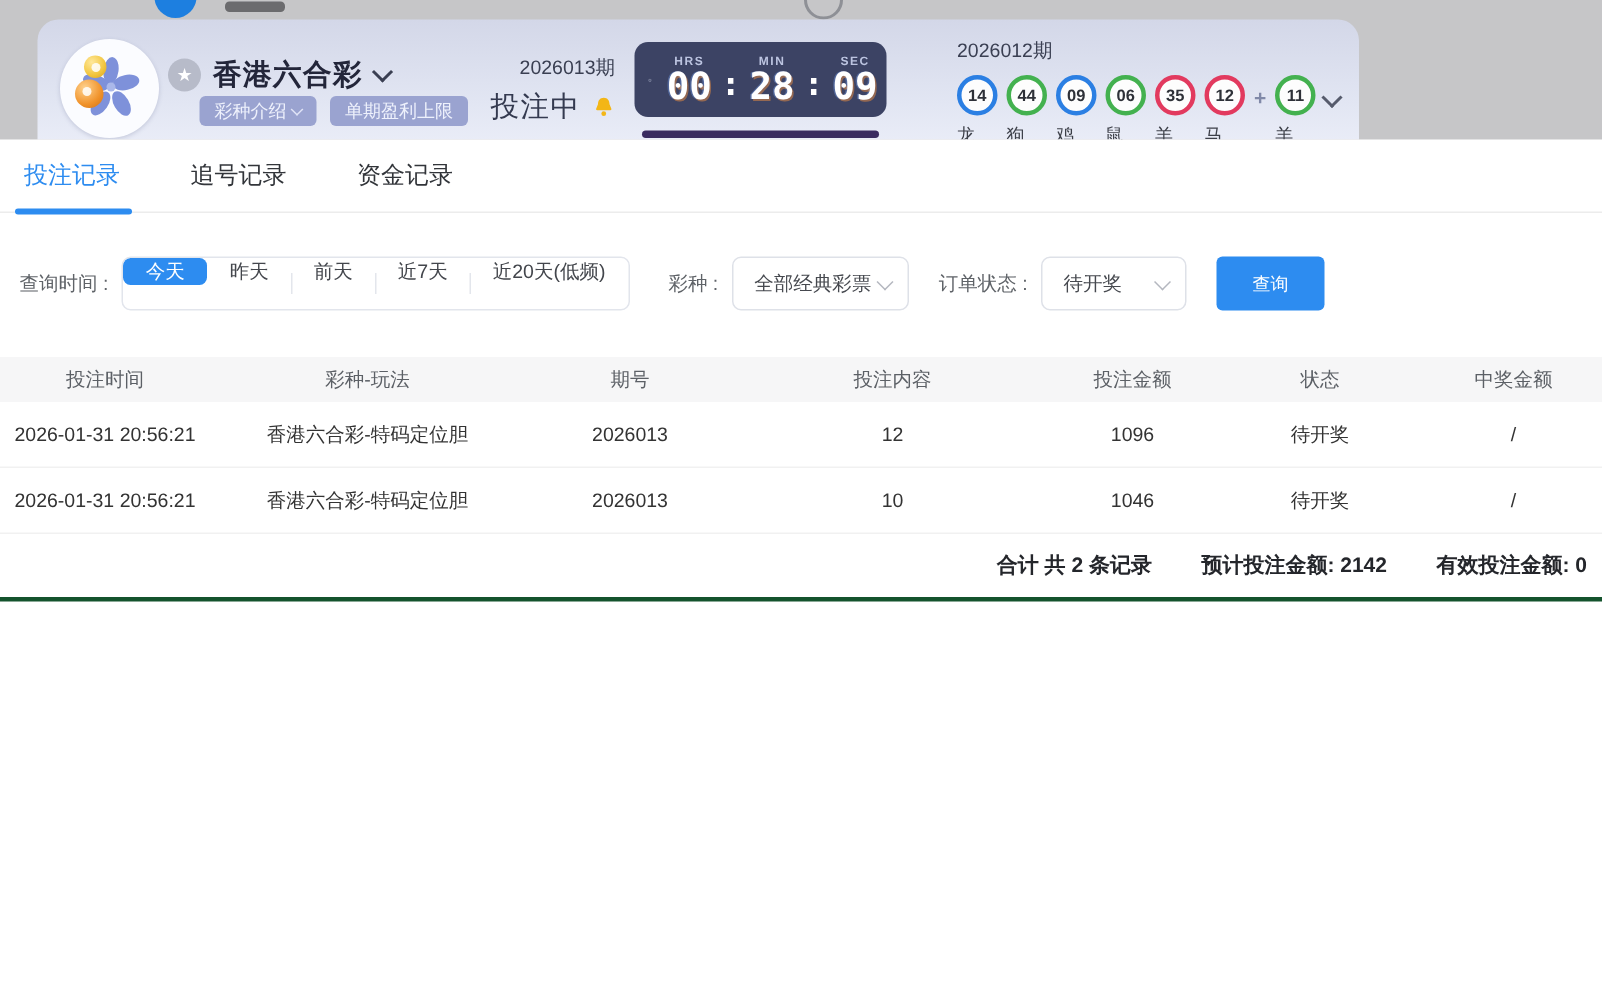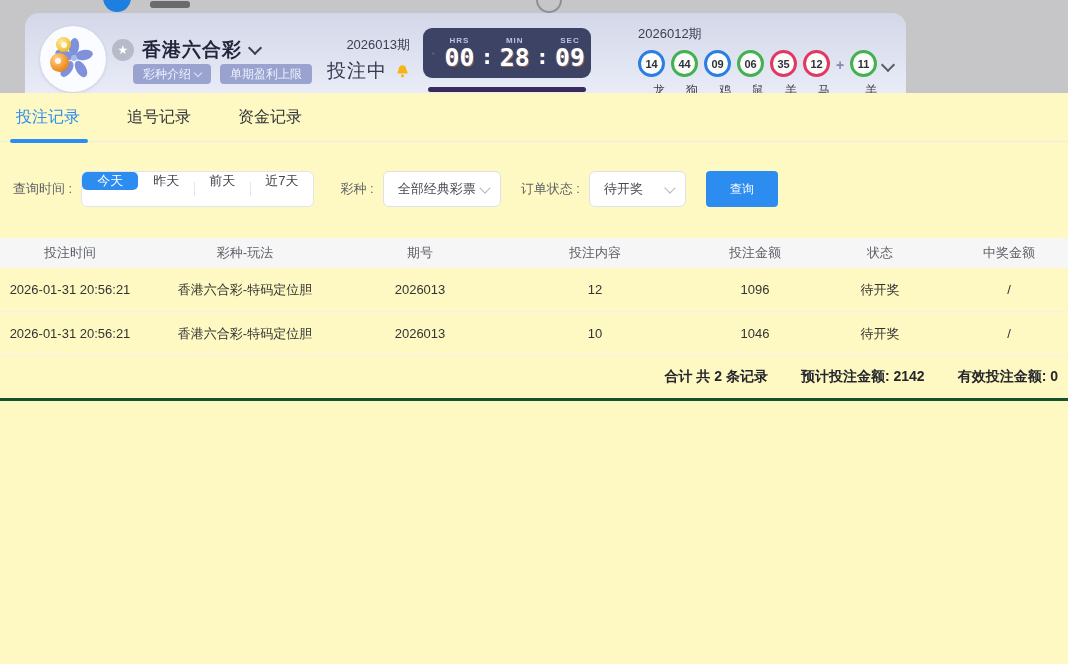--- a/index.html
+++ b/index.html
@@ -43,32 +43,32 @@
   .t-pair{display:flex;flex-direction:column;align-items:center;width:42px;}
   .t-label{font-size:8px;font-weight:700;color:#bcc4e0;letter-spacing:1px;}
   .t-val{font-family:"DejaVu Sans Mono",monospace;font-size:25px;font-weight:700;color:#fff;line-height:1;
          text-shadow:1px 1px 0 rgba(255,150,60,.45),-1px 0 0 rgba(120,170,255,.35);}
   .t-colon{font-family:"DejaVu Sans Mono",monospace;font-size:22px;font-weight:700;color:#fff;line-height:1;align-self:flex-end;margin-bottom:2px;}
   .progress{position:absolute;left:403px;top:74px;width:158px;height:5px;border-radius:3px;background:#3a2b5f;}
 
   .draw-block{position:absolute;right:6px;top:12px;width:262px;}
   .draw-issue{font-size:13px;color:#3a3f52;padding-right:28px;}
   .balls-row{display:flex;align-items:flex-start;gap:6px;margin-top:7px;}
-  .ball-item{display:flex;flex-direction:column;align-items:flex-end;width:27px;}
+  .ball-item{display:flex;flex-direction:column;align-items:flex-start;width:27px;}
   .lball{width:21px;height:21px;border-radius:50%;border:3px solid;background:#fdfdfd;display:flex;align-items:center;justify-content:center;
          font-size:11px;font-weight:700;color:#2e3138;box-sizing:content-box;}
   .ring-blue{border-color:#2b7fe3;}
   .ring-green{border-color:#43b14f;}
   .ring-red{border-color:#e23a5f;}
   .zodiac{font-size:12px;color:#3c3f48;margin-top:5px;}
   .plus{color:#8089a8;font-size:14px;font-weight:700;margin-top:7px;}
   .chev-balls{margin-top:10px;border-color:#565b6c;}
 
   
-  .panel{position:absolute;left:0;top:93px;width:1068px;height:571px;background:#fef9c3;}
+  .panel{position:absolute;left:0;top:93px;width:1068px;height:571px;background:#ffffff;}
   .tabs{position:relative;height:48px;border-bottom:1px solid #ececec;display:flex;align-items:center;padding-left:16px;gap:47px;}
   .tab{font-size:16px;color:#32353a;cursor:pointer;}
   .tab.active{color:#2d8cf0;}
   .tab-underline{position:absolute;left:10px;bottom:-2px;width:78px;height:4px;border-radius:2px;background:#2d8cf0;}
 
   .filters{display:flex;align-items:center;margin:29px 0 0 13px;height:36px;}
   .flabel{font-size:13px;color:#5f6368;margin-right:9px;white-space:nowrap;}
   .time-group{display:flex;align-items:flex-start;border:1px solid #e2e5ec;border-radius:6px;background:#fff;height:36px;box-sizing:border-box;overflow:hidden;}
   .tbtn{padding:0 15px;font-size:13px;color:#43464c;display:flex;align-items:center;position:relative;cursor:pointer;white-space:nowrap;}
   .tbtn.active{background:#2d8cf0;color:#fff;border-radius:5px;}
@@ -215,20 +215,21 @@
       <span class="tab-underline"></span>
     </div>
 
     <div class="filters">
       <span class="flabel">查询时间 :</span>
       <div class="time-group">
         <span class="tbtn active">今天</span>
         <span class="tbtn">昨天</span>
         <span class="tbtn sep">前天</span>
         <span class="tbtn sep">近7天</span>
+        <span class="tbtn sep">近20天(低频)</span>
       </div>
 
       <span class="flabel ml26">彩种 :</span>
       <div class="select sel1">
         <span>全部经典彩票</span>
         <span class="chev-gray"></span>
       </div>
 
       <span class="flabel ml20">订单状态 :</span>
       <div class="select sel2">

